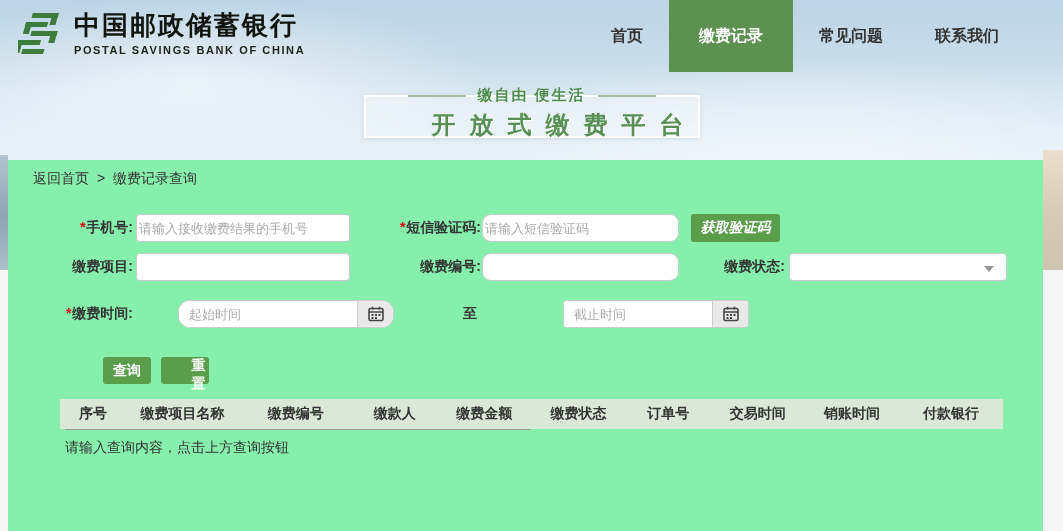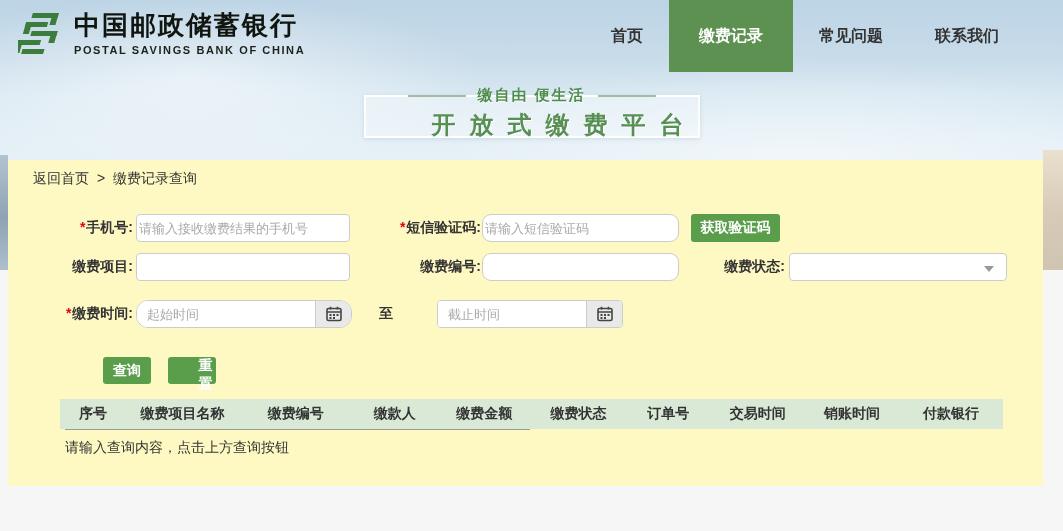--- a/index.html
+++ b/index.html
@@ -56,48 +56,48 @@
     padding:0 12px; font-size:15px; font-weight:700; color:#4e8c4e;
     text-shadow:0 1px 0 rgba(255,255,255,.9); letter-spacing:2px;
   }
   .platform-title {
     margin-top:12px; text-align:right; font-size:24px; font-weight:700;
     color:#578f55; letter-spacing:14px; padding-left:14px;
     text-shadow:1px 1px 0 rgba(255,255,255,.95);
   }
   
   .panel {
-    position:absolute; left:8px; top:160px; width:1035px; height:326px;
-    background:#fef9c3;
+    position:absolute; left:8px; top:160px; width:1035px; height:371px;
+    background:#86efac;
   }
   .breadcrumb { padding:10px 0 0 25px; font-size:14px; color:#333; }
   .breadcrumb .bc-back { cursor:pointer; }
   .breadcrumb .bc-sep, .breadcrumb .bc-cur { margin-left:4px; }
   
   .qform { margin-top:26px; }
   .frow { display:flex; align-items:center; height:28px; margin-bottom:11px; }
-  .frow.time-row { margin-top:19px; }
+  .frow.time-row { margin-top:19px;gap:42px; }
   .flabel { font-size:14px; font-weight:700; color:#333; text-align:right; white-space:nowrap; }
   .flabel .req { color:#e60012; margin-right:1px; }
   .w-label1 { width:125px; }
   .w-label2 { width:131px; }
   .w-label3 { width:106px; }
   .tbox {
     height:28px; border:1px solid #ccc; border-radius:4px; background:#fff;
     font-size:13px; color:#333; padding:0 2px; outline:none;
   }
   .tbox::placeholder { color:#aaa; }
   .in1 { width:214px; margin-left:3px; }
   .in2 { width:197px; margin-left:1px;border-radius:9px; }
   .btn {
     border:none; border-radius:3px; background:#5a9e4c; color:#fff;
     font-size:14px; font-weight:700; cursor:pointer;
     font-family:"Liberation Sans","DejaVu Sans",sans-serif;
   }
-  .btn-code { height:28px; width:89px; margin-left:12px; }
+  .btn-code { height:28px; width:89px; margin-left:12px;font-style:italic; }
   .selectbox {
     position:relative; width:218px; height:28px; margin-left:4px;
     border:1px solid #ccc; border-radius:4px; background:#fff; cursor:pointer;
   }
   .selectbox .caret {
     position:absolute; right:12px; top:12px; width:0; height:0;
     border-left:5px solid transparent; border-right:5px solid transparent;
     border-top:6px solid #999;
   }
   .dategroup {
@@ -109,21 +109,21 @@
   .dateinput { border:none; outline:none; flex:1; font-size:13px; color:#333; padding:0 10px; min-width:0; }
   .dateinput::placeholder { color:#aaa; }
   .calbtn {
     width:36px; background:#e9e9e9; border-left:1px solid #ccc; cursor:pointer;
     display:flex; align-items:center; justify-content:center;
   }
   .to-label { width:16px; margin-left:26px; font-size:14px; font-weight:700; color:#333; text-align:center; }
   
   .actions { margin:29px 0 0 95px; display:flex; }
   .btn-action { width:48px; height:27px; font-size:14px; }
-  .btn-action + .btn-action { margin-left:17px;padding-left:27px; }
+  .btn-action + .btn-action { margin-left:10px;padding-left:27px; }
   
   .thead {
     margin:15px 0 0 52px; width:943px; height:30px; background:#d9e9d6;
     display:flex; align-items:center;
   }
   .th { font-size:14px; font-weight:700; color:#333; text-align:center; white-space:nowrap; }
   .divider { margin-left:57px; width:465px; border-top:1px solid #9a9a9a; }
   .empty-msg { margin:9px 0 0 57px; font-size:14px; color:#333; }
 </style>
 </head>

